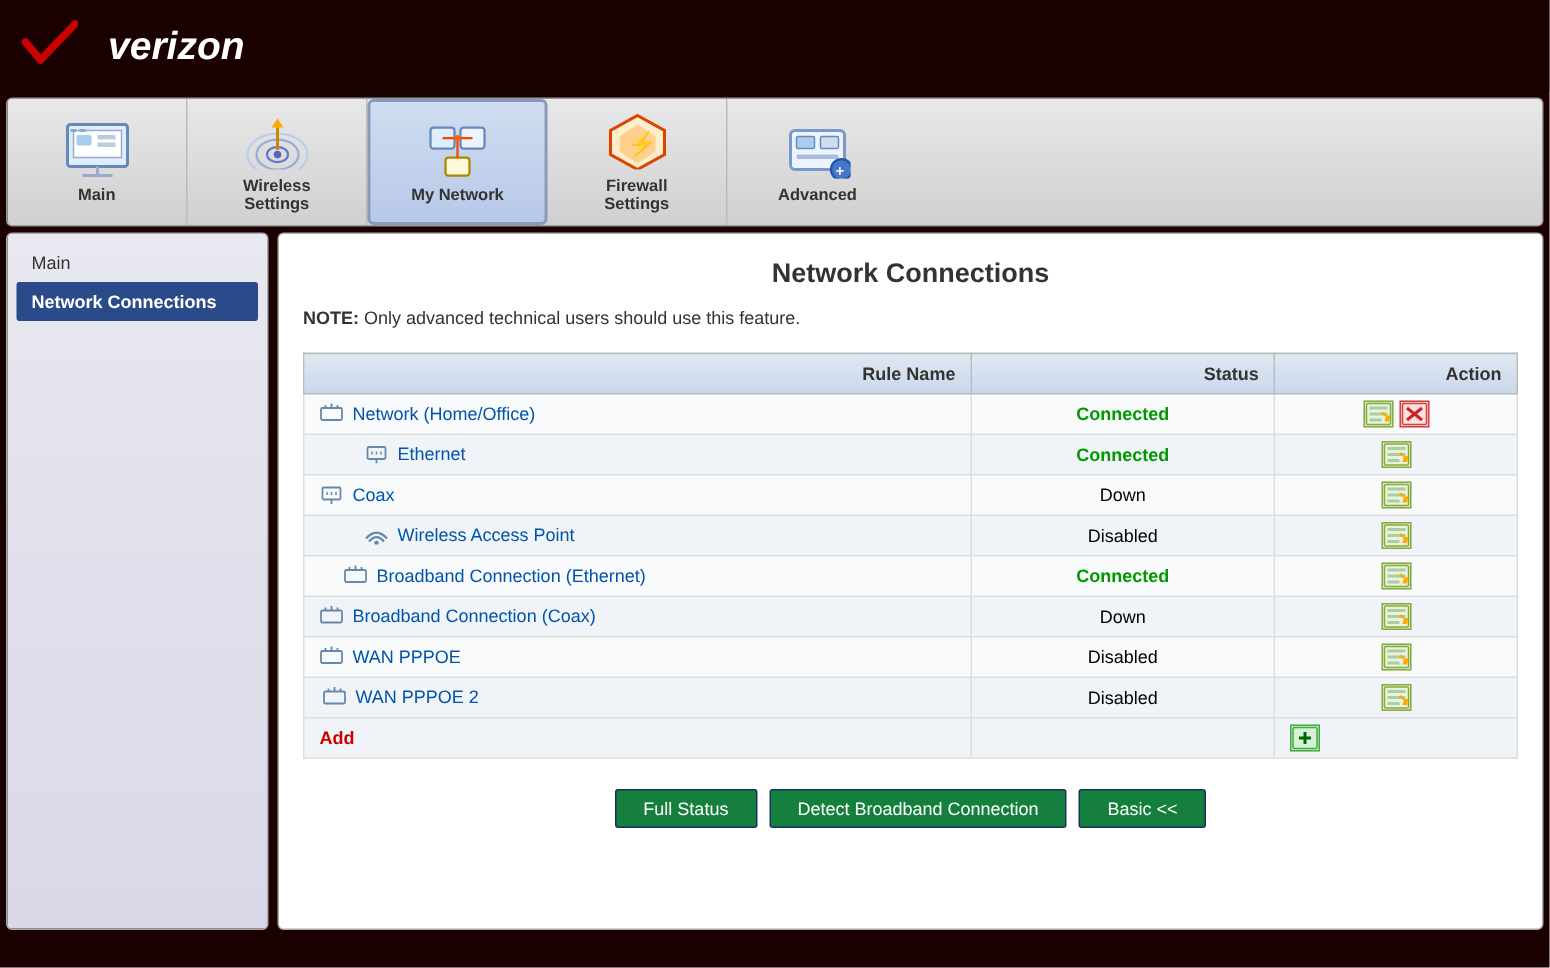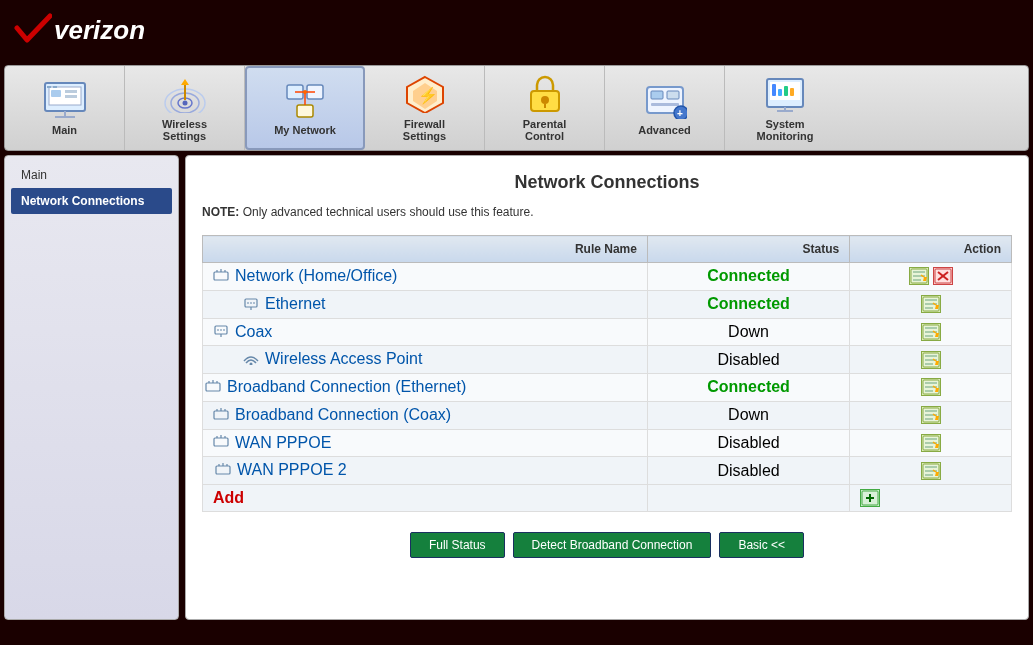--- a/index.html
+++ b/index.html
@@ -28,21 +28,21 @@
     
     #content { flex: 1; background: white; border: 1px solid #aaa; border-radius: 4px; padding: 16px; overflow-y: auto; }
     .page-title { text-align: center; font-size: 18px; font-weight: bold; color: #333; margin-bottom: 12px; }
     .note-text { font-size: 12px; color: #333; margin-bottom: 16px; }
     .note-text strong { font-weight: bold; }
 
     
     .connections-table { width: 100%; border-collapse: collapse; }
     .connections-table th { background: linear-gradient(to bottom, #e0e8f0, #c8d8ec); padding: 6px 10px; text-align: right; font-size: 12px; font-weight: bold; color: #333; border: 1px solid #bbb; }
     .connections-table th.center { }
-    .connections-table td { padding: 4px 10px; border: 1px solid #ddd; font-size: 16px; vertical-align: middle; }
+    .connections-table td { padding: 4px 10px; border: 1px solid #ddd; font-size: 12px; vertical-align: middle; }
     .connections-table tr:nth-child(even) { background: #f0f4f8; }
     .connections-table tr:nth-child(odd) { background: #f8fafc; }
     .status-connected { color: #009900; font-weight: bold; }
     .row-name { color: #0055aa; text-decoration: none; cursor: pointer; }
     .add-link { color: #cc0000; font-weight: bold; cursor: pointer; text-decoration: none; }
 
     
     .action-icons { display: flex; gap: 4px; align-items: center; justify-content: center; }
     .action-icon { width: 20px; height: 18px; display: inline-block; cursor: pointer; }
     
@@ -51,21 +51,21 @@
     .icon-delete { background: #ffcccc; border: 1px solid #cc4444; display: flex; align-items: center; justify-content: center; font-size: 10px; color: #cc0000; }
     
     .icon-add { background: #cceecc; border: 1px solid #44aa44; display: flex; align-items: center; justify-content: center; font-size: 10px; color: #006600; }
 
     
     .footer-buttons { display: flex; justify-content: center; gap: 8px; margin-top: 20px; }
     .btn { padding: 5px 18px; font-size: 12px; cursor: pointer; background: #15803d; color: white; border: 1px solid #1a3060; border-radius: 2px; }
 
     
     .logo-mark { color: #cc0000; font-size: 32px; line-height: 1; }
-    .logo-container { display: flex; align-items: center; gap: 2px; }
+    .logo-container { display: flex; align-items: center; gap: 20px; }
   </style>
 </head>
 <body>
 
 <div id="header">
   <div id="logo" class="logo-container">
     <div class="logo-mark">
       <svg width="40" height="40" viewBox="0 0 40 40">
         <polyline points="5,20 15,32 38,8" stroke="#cc0000" stroke-width="5" fill="none" stroke-linecap="round" stroke-linejoin="round"></polyline>
       </svg>
@@ -124,55 +124,29 @@
         <polygon points="22,2 40,12 40,28 22,38 4,28 4,12" fill="#ffeecc" stroke="#dd4400" stroke-width="2"></polygon>
         <polygon points="22,8 34,16 34,26 22,34 10,26 10,16" fill="#ff8800" opacity="0.3"></polygon>
         <text x="15" y="26" font-size="16" fill="#cc2200">⚡</text>
       </svg>
     </div>
     <span class="nav-label">Firewall<br>Settings</span>
   </div>
   <div class="nav-item">
     <div class="nav-icon">
       <svg width="44" height="38" viewBox="0 0 44 38">
-        <rect x="8" y="16" width="28" height="20" rx="3" fill="#ffdd44" stroke="#cc9900" stroke-width="2"></rect>
-        <path d="M 14 16 L 14 10 A 8 8 0 0 1 30 10 L 30 16" fill="none" stroke="#cc9900" stroke-width="2.5"></path>
-        <circle cx="22" cy="25" r="4" fill="#cc8800"></circle>
-        <line x1="22" y1="29" x2="22" y2="33" stroke="#cc8800" stroke-width="2"></line>
-      </svg>
-    </div>
-    <span class="nav-label">Parental<br>Control</span>
-  </div>
-  <div class="nav-item">
-    <div class="nav-icon">
-      <svg width="44" height="38" viewBox="0 0 44 38">
         <rect x="4" y="6" width="36" height="26" rx="3" fill="#eef4ff" stroke="#7799cc" stroke-width="2"></rect>
         <rect x="8" y="10" width="12" height="8" rx="1" fill="#aaccee" stroke="#6688bb"></rect>
         <rect x="24" y="10" width="12" height="8" rx="1" fill="#ccddee" stroke="#6688bb"></rect>
         <rect x="8" y="22" width="28" height="3" rx="1" fill="#aabbdd"></rect>
         <circle cx="38" cy="32" r="7" fill="#4477cc" stroke="#2255aa" stroke-width="1.5"></circle>
         <text x="34" y="36" font-size="10" fill="white" font-weight="bold">+</text>
       </svg>
     </div>
     <span class="nav-label">Advanced</span>
-  </div>
-  <div class="nav-item">
-    <div class="nav-icon">
-      <svg width="44" height="38" viewBox="0 0 44 38">
-        <rect x="4" y="4" width="36" height="28" rx="2" fill="#ddeeff" stroke="#6688bb" stroke-width="2"></rect>
-        <rect x="7" y="7" width="30" height="18" fill="white"></rect>
-        <rect x="9" y="9" width="4" height="12" fill="#4488ff" rx="1"></rect>
-        <rect x="15" y="14" width="4" height="7" fill="#44aaff" rx="1"></rect>
-        <rect x="21" y="11" width="4" height="10" fill="#22cc88" rx="1"></rect>
-        <rect x="27" y="13" width="4" height="8" fill="#ffaa22" rx="1"></rect>
-        <line x1="14" y1="36" x2="30" y2="36" stroke="#99aacc" stroke-width="2"></line>
-        <line x1="22" y1="32" x2="22" y2="36" stroke="#99aacc" stroke-width="2"></line>
-      </svg>
-    </div>
-    <span class="nav-label">System<br>Monitoring</span>
   </div>
 </div>
 
 <div id="main-area">
 
   <div id="sidebar">
     <div class="sidebar-item">Main</div>
     <div class="sidebar-item active">Network Connections</div>
   </div>
 
@@ -286,21 +260,21 @@
                     <rect x="3" y="7" width="12" height="2" fill="#aaccaa"></rect>
                     <rect x="3" y="11" width="8" height="2" fill="#aaccaa"></rect>
                     <polygon points="14,9 17,9 16,13 13,13" fill="#ffaa00"></polygon>
                     <line x1="14" y1="9" x2="11" y2="7" stroke="#ffaa00" stroke-width="1.5"></line>
                   </svg>
                 </span>
               </div>
             </td>
           </tr>
           <tr>
-            <td style="padding-left: 2px;"><span style="margin-right: 6px; vertical-align: middle;"><svg width="16" height="14" viewBox="0 0 16 14">
+            <td style="padding-left: 26px;"><span style="margin-right: 6px; vertical-align: middle;"><svg width="16" height="14" viewBox="0 0 16 14">
                   <rect x="1" y="4" width="14" height="8" rx="1" fill="none" stroke="#6688aa" stroke-width="1.2"></rect>
                   <line x1="4" y1="4" x2="4" y2="2" stroke="#6688aa" stroke-width="1.2"></line>
                   <line x1="8" y1="4" x2="8" y2="1" stroke="#6688aa" stroke-width="1.2"></line>
                   <line x1="12" y1="4" x2="12" y2="2" stroke="#6688aa" stroke-width="1.2"></line>
                 </svg></span><a class="row-name" href="#">Broadband Connection (Ethernet)</a></td>
             <td class="status-connected" style="text-align: center;">Connected</td>
             <td style="text-align: center;">
               <div class="action-icons">
                 <span class="action-icon icon-edit">
                   <svg width="18" height="16" viewBox="0 0 18 16">

